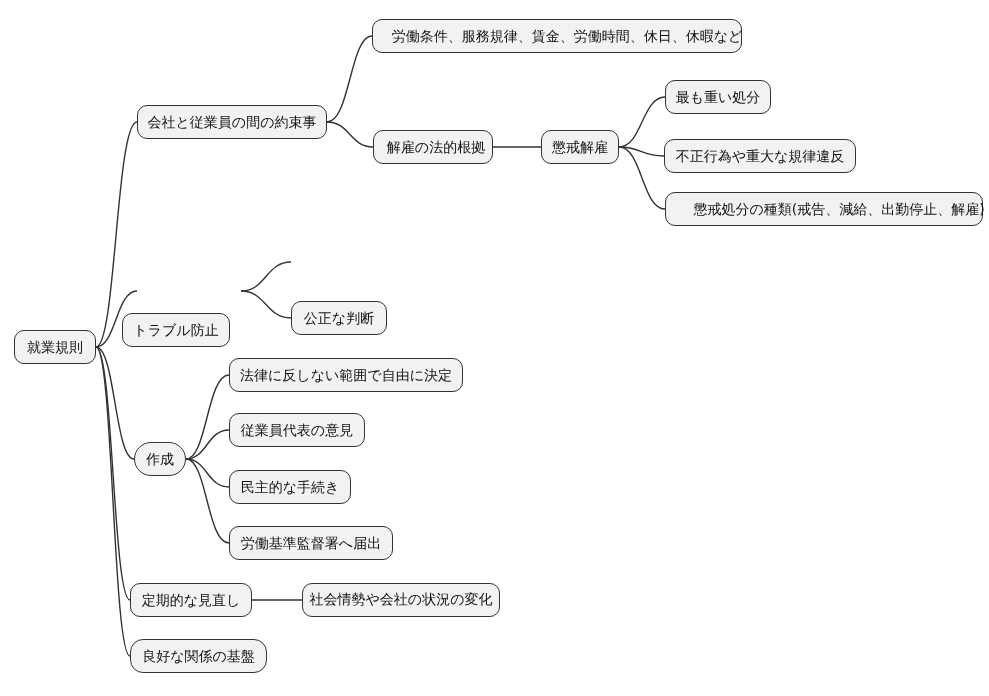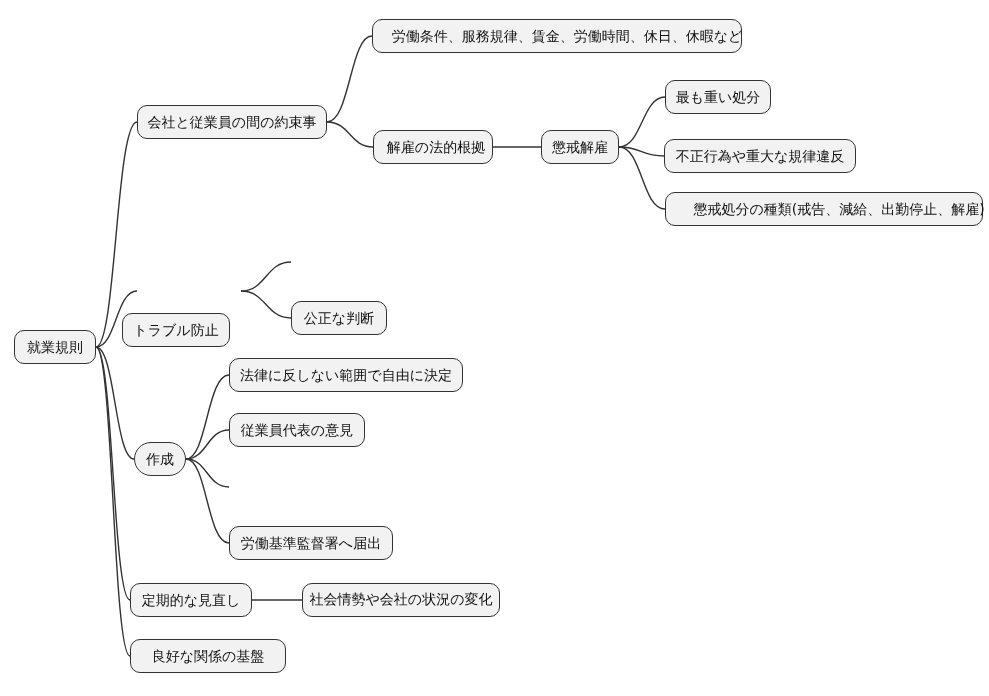--- a/index.html
+++ b/index.html
@@ -55,21 +55,21 @@
   .n-trouble    { left: 122px; top: 274px; width: 108px; margin-top: 39px; }
   .n-rule       { left: 291px; top: 245px; width: 150px; }
   .n-fair       { left: 291px; top: 301px; width: 96px;  }
   .n-creation   { left: 134px; top: 442px; width: 52px; border-radius: 17px;  }
   .n-free       { left: 229px; top: 358px; width: 234px; }
   .n-rep        { left: 229px; top: 413px; width: 136px; }
   .n-demo       { left: 229px; top: 470px; width: 122px; }
   .n-notify     { left: 229px; top: 526px; width: 164px; }
   .n-review     { left: 130px; top: 583px; width: 122px; }
   .n-changes    { left: 302px; top: 583px; width: 198px; font-family: Liberation Serif, serif; }
-  .n-foundation { left: 130px; top: 639px; width: 156px; }
+  .n-foundation { left: 130px; top: 639px; width: 137px; border-radius: 13px; }
 </style>
 </head>
 <body>
 
 <div class="canvas">
 
   <svg class="edges" viewBox="0 0 989 696" xmlns="http://www.w3.org/2000/svg">
     <path d="M96,347 C116,347 116,122 137,122"></path>
     <path d="M96,347 C116,347 116,291 137,291"></path>
     <path d="M96,347 C115,347 115,459 134,459"></path>
@@ -110,20 +110,21 @@
 
 
   <div class="node n-fair">公正な判断</div>
 
   <div class="node n-creation">作成</div>
 
   <div class="node n-free">法律に反しない範囲で自由に決定</div>
 
   <div class="node n-rep">従業員代表の意見</div>
 
+  <div class="node n-demo">民主的な手続き</div>
 
   <div class="node n-notify">労働基準監督署へ届出</div>
 
   <div class="node n-review">定期的な見直し</div>
 
   <div class="node n-changes">社会情勢や会社の状況の変化</div>
 
   <div class="node n-foundation">良好な関係の基盤</div>
 
 </div>

